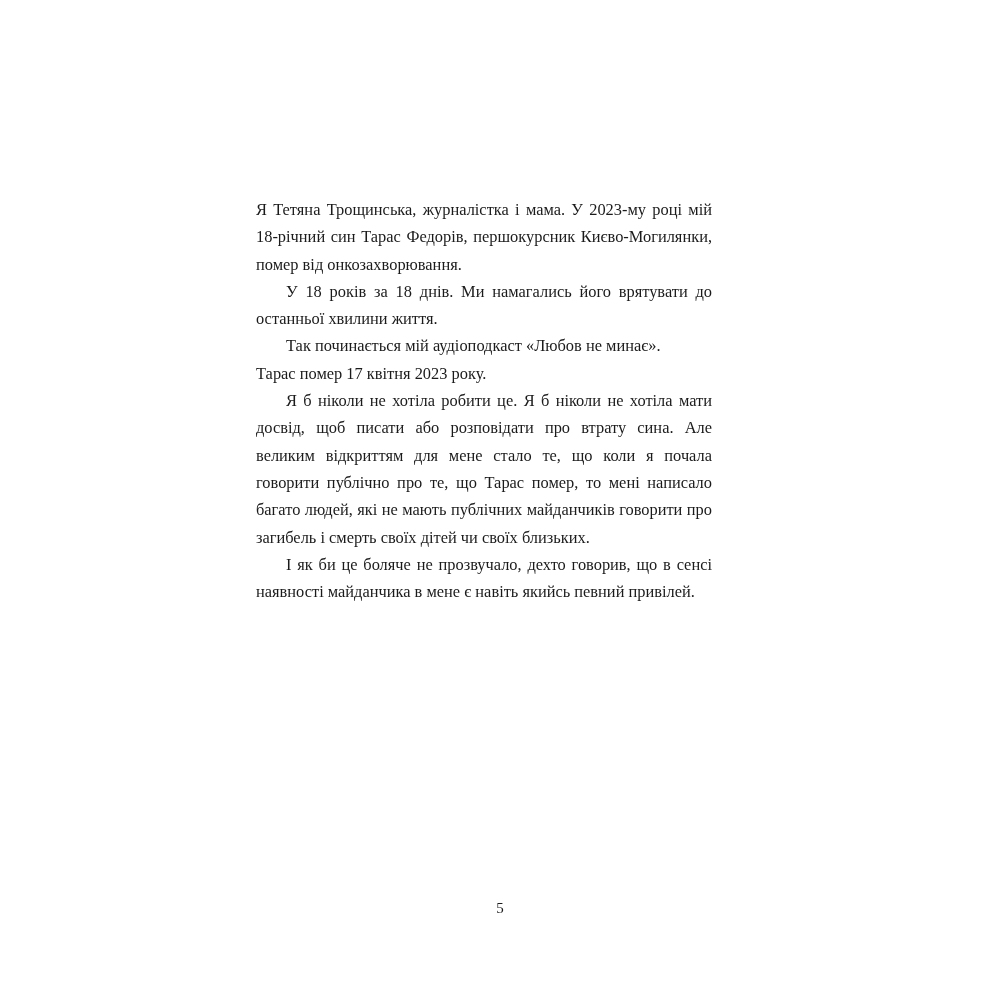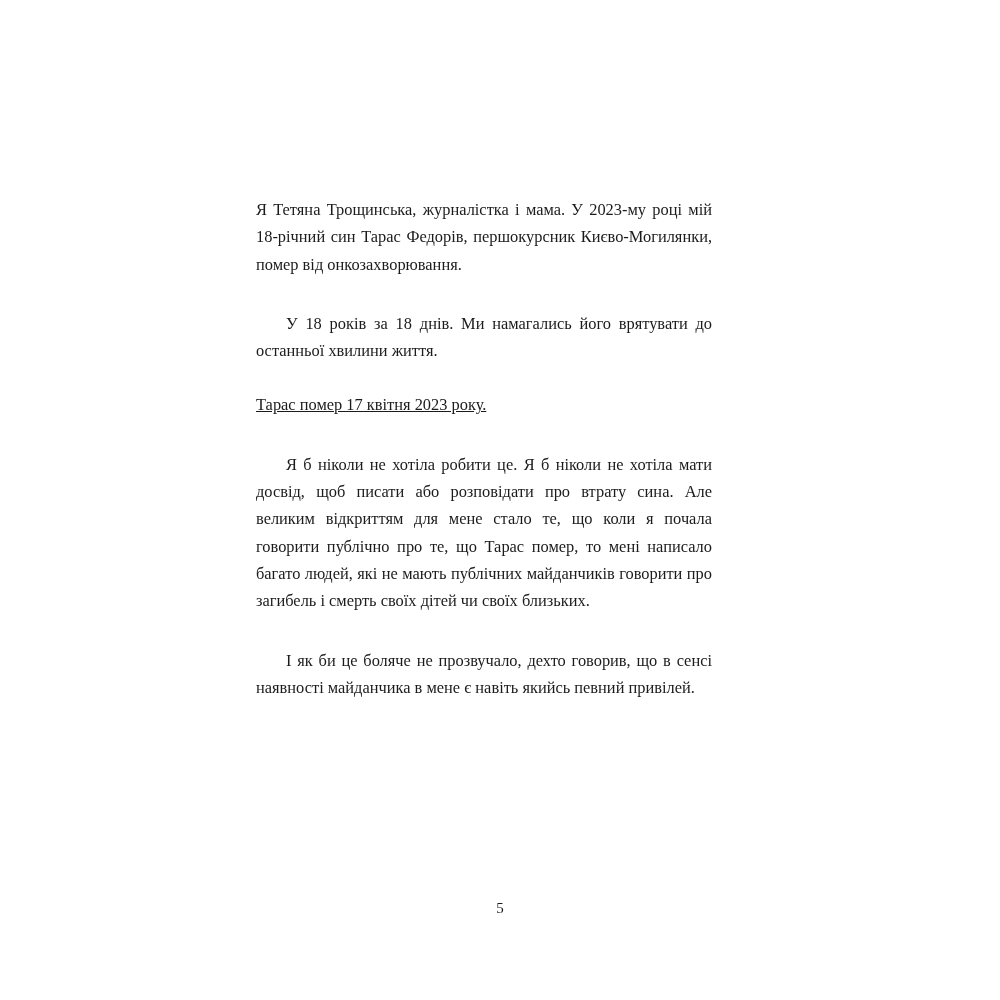--- a/index.html
+++ b/index.html
@@ -33,42 +33,40 @@
     margin: 0;
     font-size: 16.4px;
     line-height: 27.3px;
     text-align: justify;
     text-justify: inter-word;
     hyphens: manual;
     color: #1b1b1b;
   }
   .para.indent {
     text-indent: 30px;
-    margin-top: 32px;
   }
   .para.gap-before {
-    margin-top: 27px;
-    text-decoration: underline;
   }
   .folio {
     position: absolute;
     left: 0;
     top: 900px;
     width: 1000px;
     text-align: center;
     font-size: 15px;
     color: #1b1b1b;
     font-family: "Liberation Serif", "DejaVu Serif", serif;
   }
 </style>
 </head>
 <body>
 
 <div class="page">
   <div class="text-column">
     <p class="para">Я Тетяна Трощинська, журналістка і мама. У 2023-му році мій 18-річний син Тарас Федорів, першокурсник Києво-Могилянки, помер від онкозахворювання.</p>
     <p class="para indent">У 18 років за 18 днів. Ми намагались його врятувати до останньої хвилини життя.</p>
+    <p class="para indent">Так починається мій аудіоподкаст «Любов не минає».</p>
     <p class="para gap-before">Тарас помер 17 квітня 2023 року.</p>
     <p class="para indent">Я б ніколи не хотіла робити це. Я б ніколи не хотіла мати досвід, щоб писати або розповідати про втрату сина. Але великим відкриттям для мене стало те, що коли я почала говорити публічно про те, що Тарас помер, то мені написало багато людей, які не мають публічних майданчиків говорити про загибель і смерть своїх дітей чи своїх близьких.</p>
     <p class="para indent">І як би це боляче не прозвучало, дехто говорив, що в сенсі наявності майданчика в мене є навіть якийсь певний привілей.</p>
   </div>
   <div class="folio">5</div>
 </div>
 
 </body></html>

